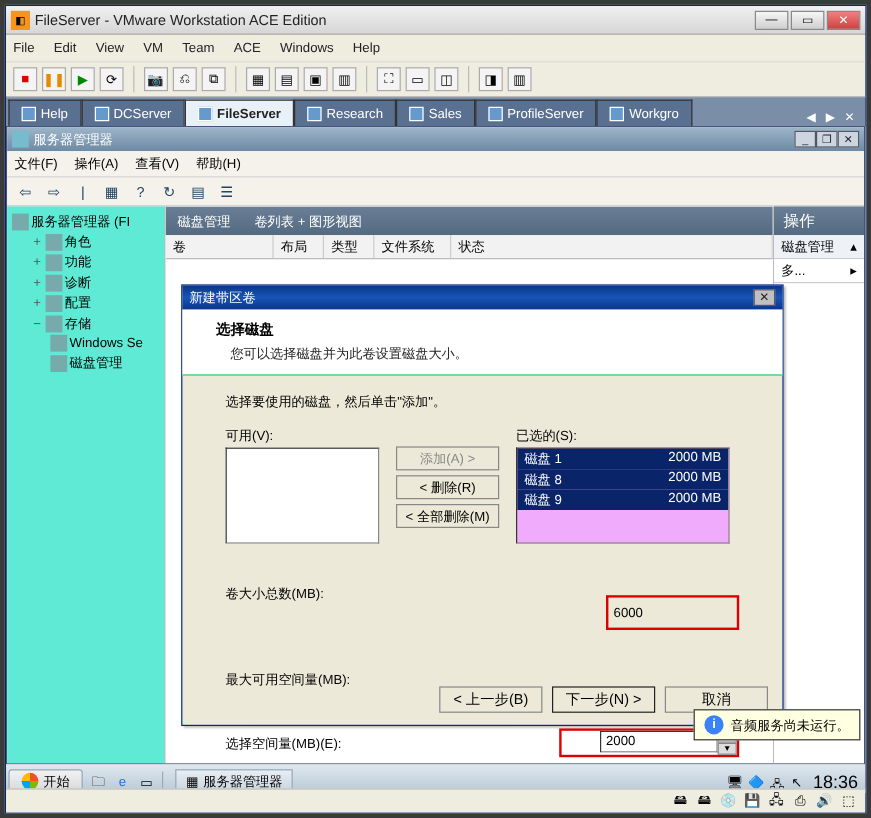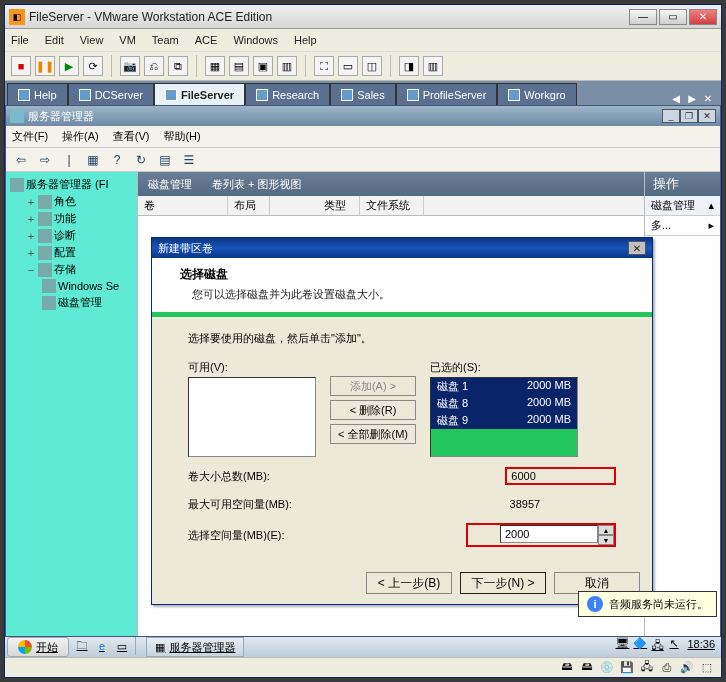--- a/index.html
+++ b/index.html
@@ -61,57 +61,57 @@
 .col-head div { padding: 2px 6px; border-right:1px solid #ccc; }
 
 .right-pane { width: 76px; border-left:1px solid #bbb; background:#fff; }
 .right-head { height:24px; background: linear-gradient(#6a7f96,#546a80); color:#fff; display:flex; align-items:center; padding:0 8px; font-size:13px; }
 .right-sub { height:20px; background:#eef2f7; border-bottom:1px solid #ccc; display:flex; align-items:center; padding:0 6px; font-size:12px; justify-content:space-between; }
 
 
 .dialog { position:absolute; left:146px; top:132px; width:502px; height:368px; background:#ece9d8; border:1px solid #002a88; box-shadow: 2px 2px 2px rgba(0,0,0,.3); z-index: 10; }
 .dialog-title { height:20px; background: linear-gradient(#0a3686,#1854b8,#0a3686); color:#fff; display:flex; align-items:center; padding:0 6px; font-size:12px; }
 .dialog-title .close-x { margin-left:auto; width:18px; height:14px; background:#c0c0c0; border:1px solid #556; display:flex; align-items:center; justify-content:center; color:#222; font-size:10px; }
-.dialog-head { padding: 8px 16px 10px 28px; background:#fff; border-bottom:5px solid #22c55e; }
+.dialog-head { padding: 8px 16px 10px 28px; background:#fff; border-bottom:1px solid #22c55e; }
 .dialog-head .h1 { font-weight:bold; font-size:12px; margin-bottom:4px; }
 .dialog-head .h2 { font-size:11px; color:#222; padding-left: 12px; }
 .dialog-body { padding: 14px 36px 8px 36px; font-size:12px; }
 .dialog-body .hint { margin-bottom: 14px; }
 .dlg-cols { display:flex; gap: 14px; }
 .col-left { width: 128px; }
 .col-left label, .col-right label { display:block; margin-bottom:2px; }
 .listbox { width:128px; height:80px; border:1px inset #888; background:#fff; }
 .col-mid { display:flex; flex-direction:column; gap:4px; padding-top:16px; }
 .col-mid button { width:86px; height:20px; font-size:11px; }
 .col-right { flex:1; }
-.selbox { width:148px; height:80px; border:1px inset #888; background:#22c55e; overflow:hidden;text-align:right; }
+.selbox { width:178px; height:80px; border:1px inset #888; background:#f0abfc; overflow:hidden;text-align:right; }
 .selbox .row { display:flex; justify-content:space-between; padding: 1px 6px; background:#0a246a; color:#fff; font-size:11px; }
 .frow { display:flex; align-items:center; margin-top:10px;gap:42px; }
 .frow label { width: 184px; }
-.readonly { width: 122px; height:18px; display:flex; align-items:center; padding:0 4px; }
+.readonly { width: 122px; height:29px; display:flex; align-items:center; padding:0 4px;margin-top:33px; }
 .redbox { border:2px solid #d00; }
 .spinwrap { display:flex; border:2px solid #d00; }
 .spinwrap input { width: 98px; height:18px; border:1px inset #888; padding:0 4px; font-size:11px;margin-left:32px; }
 .spinwrap .spinbtns { width:16px; height:20px; display:flex; flex-direction:column; }
 .spinwrap .spinbtns div { flex:1; border:1px solid #888; background:#ddd; font-size:7px; display:flex; align-items:center; justify-content:center; }
 .dialog-foot { position:absolute; bottom:10px; right:12px; display:flex; gap:8px;justify-content:space-between; }
 .dialog-foot button { width:86px; height:22px; font-size:12px; }
 button { background:#ece9d8; border:1px solid #888; cursor:default; }
 button:disabled { color:#888; }
 
 
-.taskbar { position:absolute; left:0; right:0; bottom:0; height:24px; background: linear-gradient(#dfe8ee,#b8c8d6); display:flex; align-items:flex-start; padding:0 2px; font-size:11px;text-decoration:underline; }
+.taskbar { position:absolute; left:0; right:0; bottom:0; height:24px; background: linear-gradient(#dfe8ee,#b8c8d6); display:flex; align-items:flex-end; padding:0 2px; font-size:11px; }
 .startbtn { padding: 2px 10px; display:flex; align-items:center; gap:4px; background: linear-gradient(#f2f2f2,#d8d8d8); border:1px solid #9ab; border-radius:3px; height:20px; }
 .startbtn .winlogo { width:14px; height:14px; background: conic-gradient(#f25022 0 25%, #7fba00 0 50%, #00a4ef 0 75%, #ffb900 0 100%); border-radius:50%; }
 .ql { display:flex; gap:2px; margin-left:4px; }
 .ql div { width:18px; height:18px; display:flex; align-items:center; justify-content:center; }
 .taskitem { margin-left:6px; padding: 2px 8px; background: linear-gradient(#e8eef3,#c8d4de); border:1px solid #9ab; height:20px; display:flex; align-items:center; gap:4px; }
 .tray { margin-left:auto; display:flex; align-items:center; gap:4px; padding-right:4px; }
 .tray .ticon2 { width:14px; height:14px; }
-.tray .clock { font-size:11px; }
+.tray .clock { font-size:15px; }
 
 
 .balloon { position:absolute; right:4px; bottom:44px; background:#ffffe1; border:1px solid #333; padding:4px 8px; display:flex; align-items:center; gap:6px; font-size:12px; z-index:50; }
 .balloon .info-i { width:16px; height:16px; border-radius:50%; background:#3b82f6; color:#fff; display:flex; align-items:center; justify-content:center; font-weight:bold; font-size:11px; }
 
 
 .vm-status { position:absolute; left:0; right:0; bottom:0; height:20px; background:#efece0; border-top:1px solid #bbb; display:flex; align-items:center; justify-content:flex-end; padding:0 6px; gap:4px; }
 .vm-status div { width:16px; height:14px; display:flex; align-items:center; justify-content:center; }
 </style>
 </head>
@@ -267,22 +267,23 @@
             </div>
         </div>
         <div class="center">
           <div class="center-head">
             <span>磁盘管理</span>
             <span style="font-size:11px;">卷列表 + 图形视图</span>
           </div>
           <div class="col-head">
             <div style="width:90px;">卷</div>
             <div style="width:42px;">布局</div>
-            <div style="width:42px;margin-left:48px;">类型</div>
+            <div style="width:42px;">类型</div>
             <div style="width:64px;">文件系统</div>
+            <div style="flex:1;">状态</div>
           </div>
         </div>
         <div class="right-pane">
           <div class="right-head">操作</div>
           <div class="right-sub">
               <span>磁盘管理</span>
               <span>▴</span>
             </div>
           <div class="right-sub" style="background:#fff; justify-content:space-between;">
               <span>多...</span>

